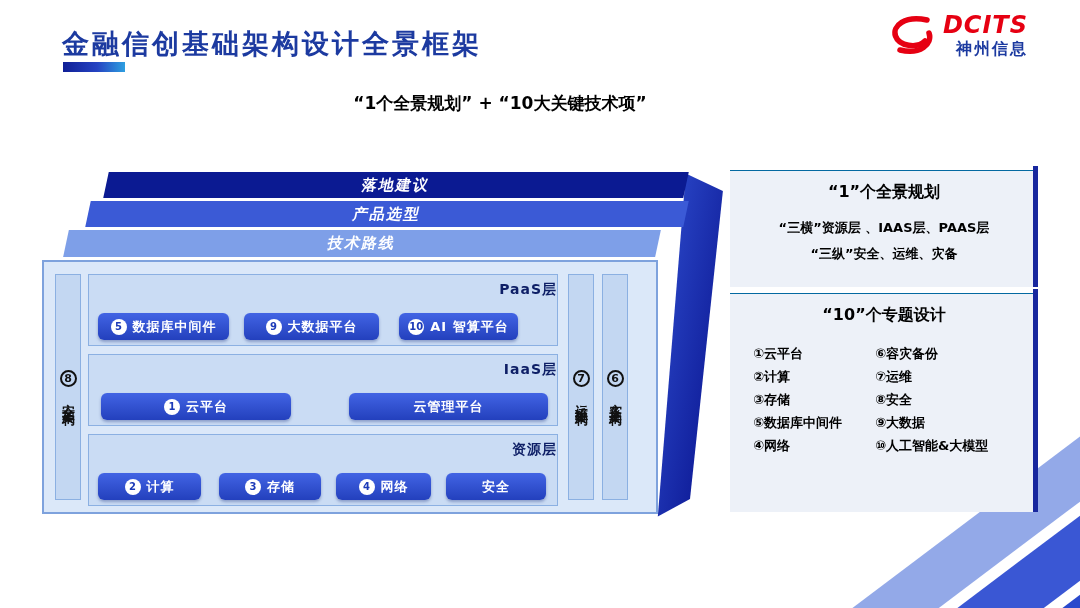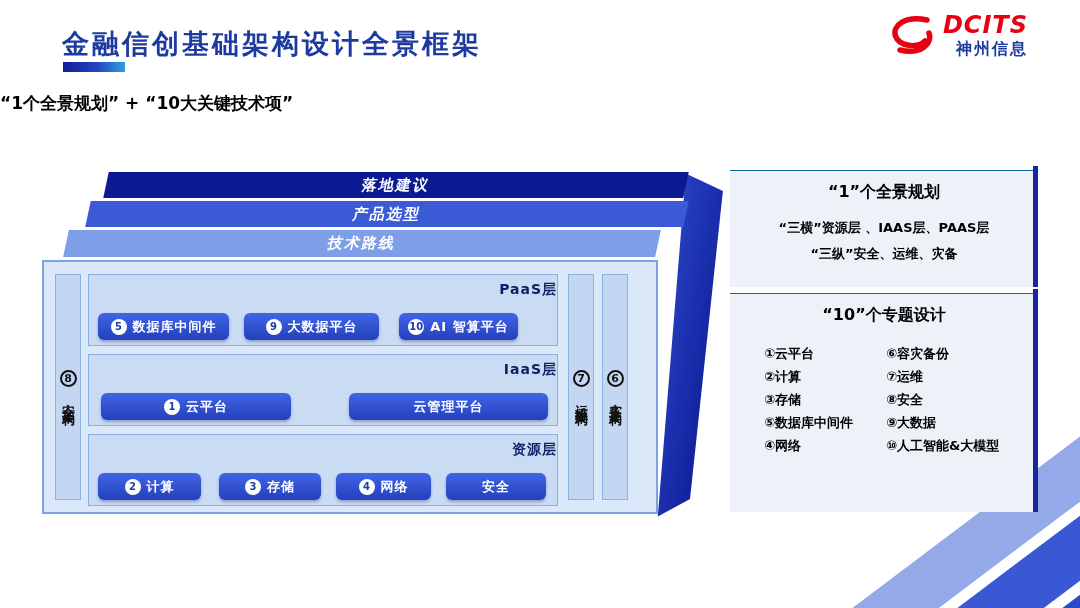--- a/index.html
+++ b/index.html
@@ -7,21 +7,21 @@
   .slide { position:relative; width:1080px; height:608px; background:#ffffff; overflow:hidden; margin:0 auto; }
 
   
   .page-title { position:absolute; left:62px; top:26px; font-size:27px; font-weight:bold; color:#1c3aa0; letter-spacing:3px; z-index:3; }
   .title-underline { position:absolute; left:63px; top:62px; width:62px; height:10px;
     background:linear-gradient(90deg,#101f96 0%, #2543c2 55%, #2e9fe0 100%); z-index:3; }
   .logo { position:absolute; right:52px; top:12px; display:flex; align-items:center; gap:6px; z-index:3; }
   .logo-text { display:flex; flex-direction:column; align-items:flex-end; line-height:1.1; }
   .logo-brand { color:#e60012; font-size:24px; font-weight:bold; font-style:italic; letter-spacing:1px; }
   .logo-company { color:#1c3aa0; font-size:16px; font-weight:bold; letter-spacing:2px; margin-top:2px; }
-  .subtitle { position:absolute; left:0; top:92px; width:1000px; text-align:left; font-size:17px; font-weight:bold; color:#000; z-index:3; }
+  .subtitle { position:absolute; left:0; top:92px; width:1000px; text-align:center; font-size:17px; font-weight:bold; color:#000; z-index:3; }
 
   
   .stack-bar { position:absolute; color:#fff; font-weight:bold; font-size:15px; letter-spacing:2px;
     display:flex; align-items:center; justify-content:center; transform:skewX(-12deg); z-index:2; }
   .bar1 { left:106px; top:172px; width:580px; height:26px; background:#0b1a92; }
   .bar2 { left:88px;  top:201px; width:598px; height:26px; background:#3b5ad6; }
   .bar3 { left:66px;  top:230px; width:592px; height:27px; background:#7e9fe8; }
   .side-face { position:absolute; left:655px; top:170px; width:70px; height:350px; z-index:1;
     background:linear-gradient(100deg,#3050d2 0%, #12219e 70%);
     clip-path:polygon(44% 1%, 97% 6%, 50% 94%, 4% 99%); }
@@ -50,21 +50,21 @@
     font-size:10px; font-weight:bold; display:flex; align-items:center; justify-content:center; flex:none; letter-spacing:0; }
 
   
   .info-panel { position:absolute; left:730px; width:308px; background:#edf1f8; border-top:1px solid #0369a1; z-index:2; }
   .panel-planning { top:170px; height:117px; }
   .panel-topics { top:293px; height:219px; }
   .vbar { position:absolute; right:0; top:-5px; bottom:0; width:5px; background:#18279e; }
   .info-title { text-align:center; font-size:16px; font-weight:bold; color:#000; margin-top:11px; }
   .info-lines { margin-top:12px; }
   .info-line { text-align:center; font-size:13px; font-weight:bold; color:#000; line-height:26px; }
-  .topics-cols { display:flex; padding:16px 0 0 34px; }
+  .topics-cols { display:flex; padding:16px 0 0 23px; }
   .topics-col { display:flex; flex-direction:column; }
   .topics-col.c1 { width:122px; }
   .topic-item { font-size:13px; font-weight:bold; color:#000; line-height:23px; white-space:nowrap; }
 
   
   .corner { position:absolute; right:0; bottom:0; width:340px; height:210px; overflow:hidden; z-index:1; pointer-events:none; }
   .stripe { position:absolute; width:600px; height:52px; transform:rotate(-37deg); }
   .s1 { left:60px;  top:30px;  background:#93a9e8; }
   .s2 { left:92px;  top:85px;  background:#3a57d4; }
   .s3 { left:124px; top:140px; background:#2a49cc; }

